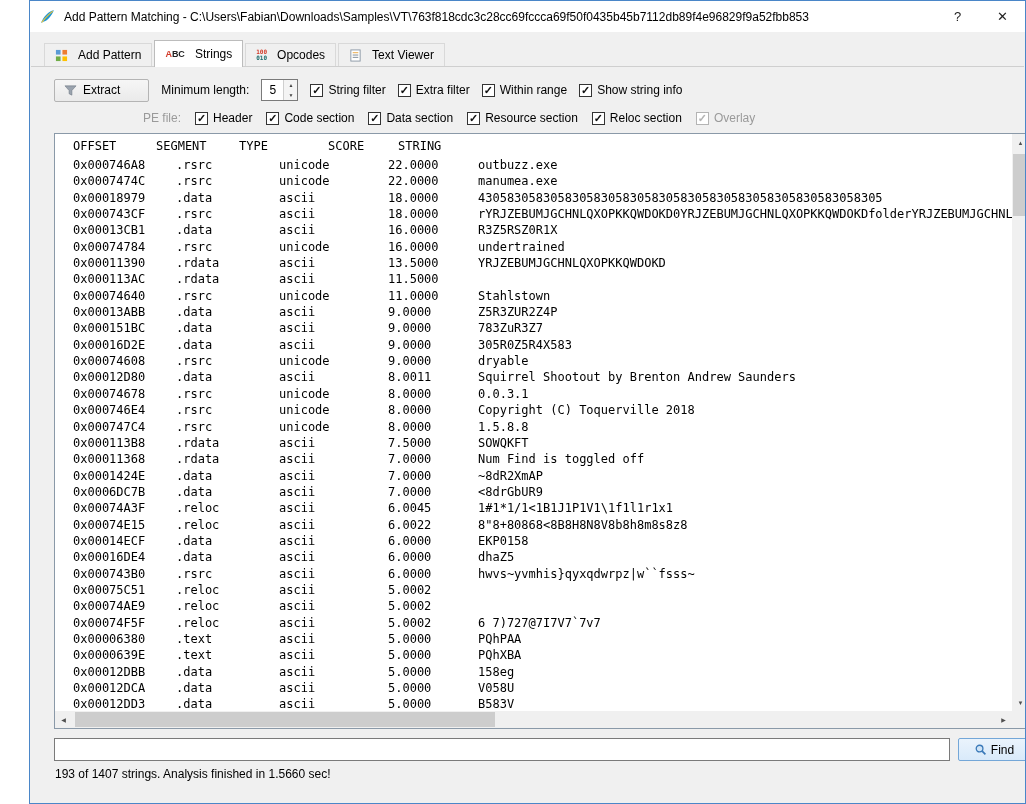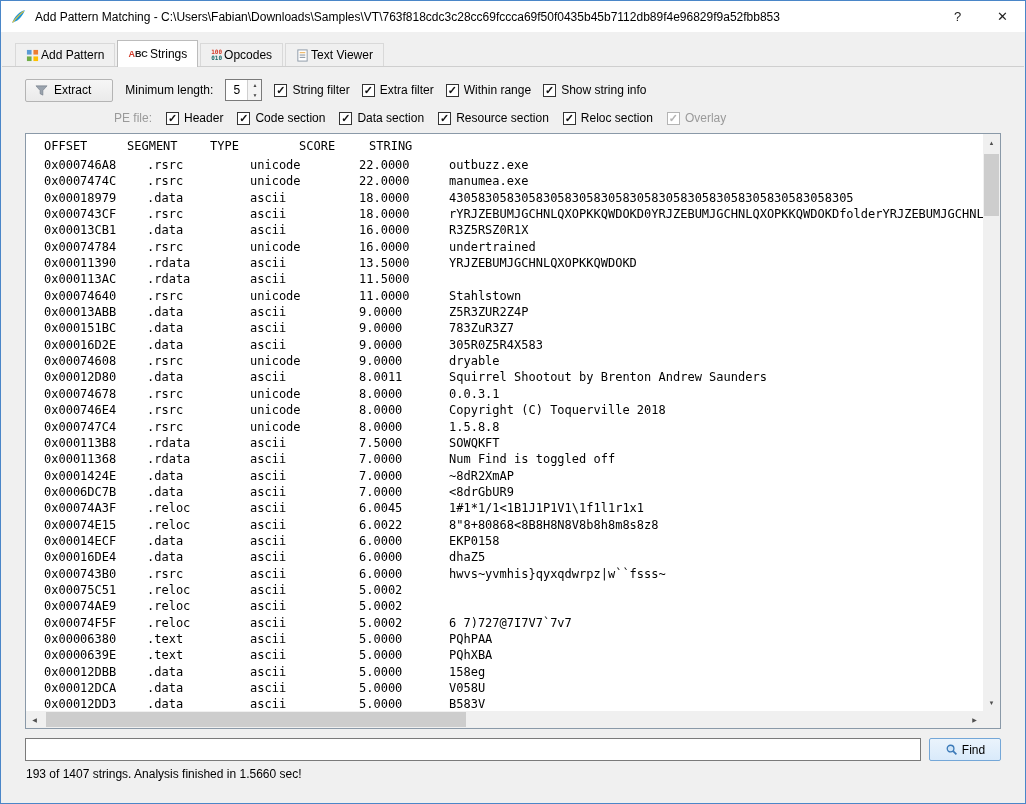--- a/index.html
+++ b/index.html
@@ -1,42 +1,42 @@
 <!DOCTYPE html>
 <html><head>
 <meta charset="utf-8">
 <style>
   * { box-sizing: border-box; margin: 0; padding: 0; }
   html,body { width:1026px; height:804px; }
   body { font-family:"Liberation Sans", sans-serif; background:#fff; position:relative; }
-  .window { position:absolute; inset:0; background:#f0f0f0; border:1px solid #4a86c8; overflow:hidden; }
+  .window { position:absolute; inset:0; background:#f0f0f0; border:1px solid #4a86c8; overflow:hidden;margin-left:29px; }
 
   
   .titlebar { height:31px; background:#ffffff; display:flex; align-items:center; }
   .title-icon { width:17px; height:17px; margin-left:9px; flex:0 0 auto; }
   .title-text { margin-left:8px; font-size:12px; color:#000; white-space:nowrap; overflow:hidden; flex:1; }
   .tb-btn { width:45px; height:31px; display:flex; align-items:center; justify-content:center;
             font-size:13px; color:#222; cursor:default; }
 
   
   .tabbar { position:absolute; top:39px; left:14px; display:flex; align-items:flex-end; z-index:2; }
-  .tab { display:flex; align-items:center; gap:2px; padding:0 10px; height:23px; font-size:12px;
+  .tab { display:flex; align-items:center; gap:10px; padding:0 10px; height:23px; font-size:12px;
          color:#000; background:#f0f0f0; border:1px solid #d9d9d9; border-bottom:none; margin-right:2px; }
   .tab.active { background:#fff; border-color:#bcbcbc; height:27px; margin-bottom:-1px; }
   .pane-line { position:absolute; top:65px; left:1px; right:1px; border-top:1px solid #cfcfcf; }
 
   .abc-icon { font-size:9px; font-weight:bold; letter-spacing:0; color:#222; line-height:1; }
   .abc-icon::first-letter { color:#d23b2a; }
   .opc-icon { font-family:"DejaVu Sans Mono",monospace; font-size:6px; font-weight:bold; line-height:6px; }
   .opc-top { color:#d23b2a; } .opc-bot { color:#1c6b6b; }
 
   
   .toolbar1 { position:absolute; top:77px; left:24px; right:24px; height:24px; display:flex; align-items:center; gap:12px; }
   .toolbar2 { position:absolute; top:107px; left:113px; right:24px; height:20px; display:flex; align-items:center; gap:14px; }
-  .btn { display:flex; align-items:center; gap:6px; height:23px; padding:0 21px 0 9px; font-size:12px;
+  .btn { display:flex; align-items:center; gap:6px; height:23px; padding:0 28px 0 9px; font-size:12px;
          background:linear-gradient(#f6f6f6,#eaeaea); border:1px solid #b4b4b4; border-radius:2px; color:#000; }
   .lbl { font-size:12px; color:#000; }
   .lbl.grey { color:#9a9a9a; }
 
   .spinner { display:flex; width:37px; height:22px; border:1px solid #7a7a7a; background:#fff; align-items:stretch; }
   .spin-val { flex:1; font-size:12px; display:flex; align-items:center; justify-content:center; }
   .spin-btns { width:14px; display:flex; flex-direction:column; border-left:1px solid #cfcfcf; }
   .spin-btns div { flex:1; font-size:5px; color:#444; display:flex; align-items:center; justify-content:center; background:#f4f4f4; }
 
   .cb { display:flex; align-items:center; gap:5px; font-size:12px; color:#000; cursor:default; white-space:nowrap; }

